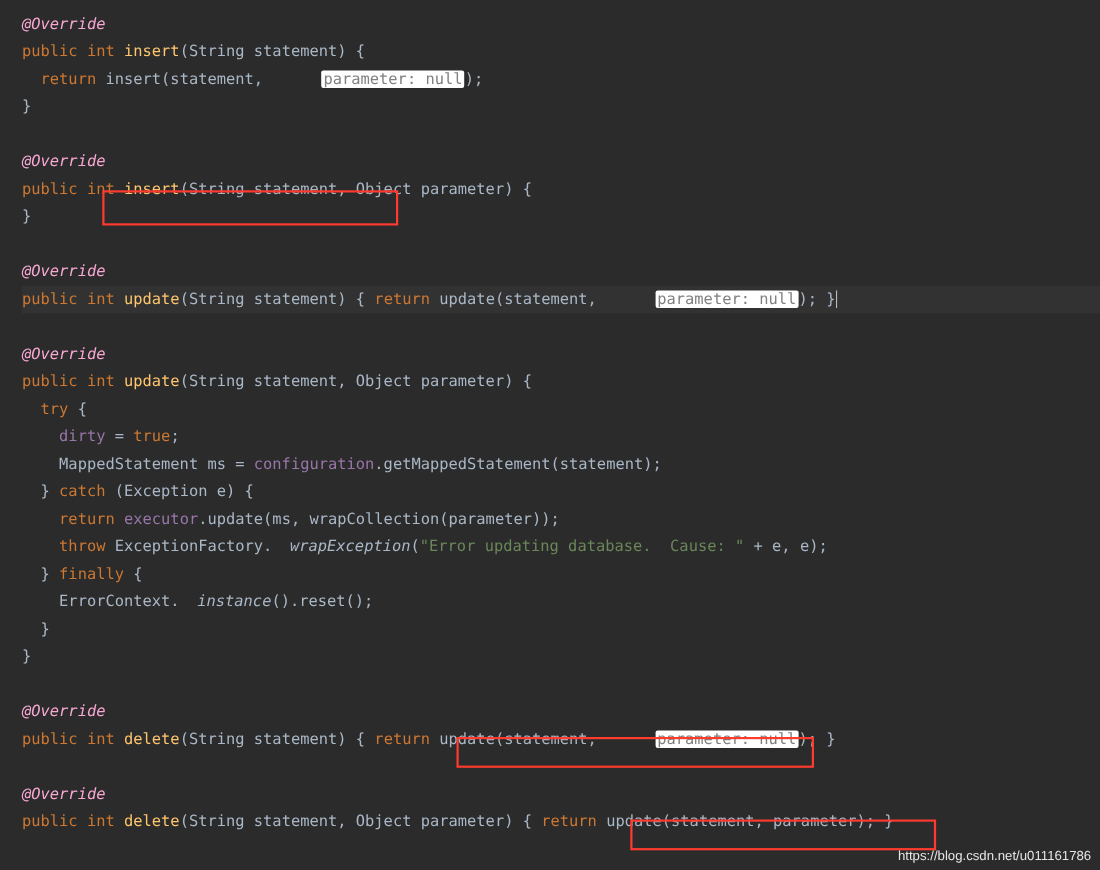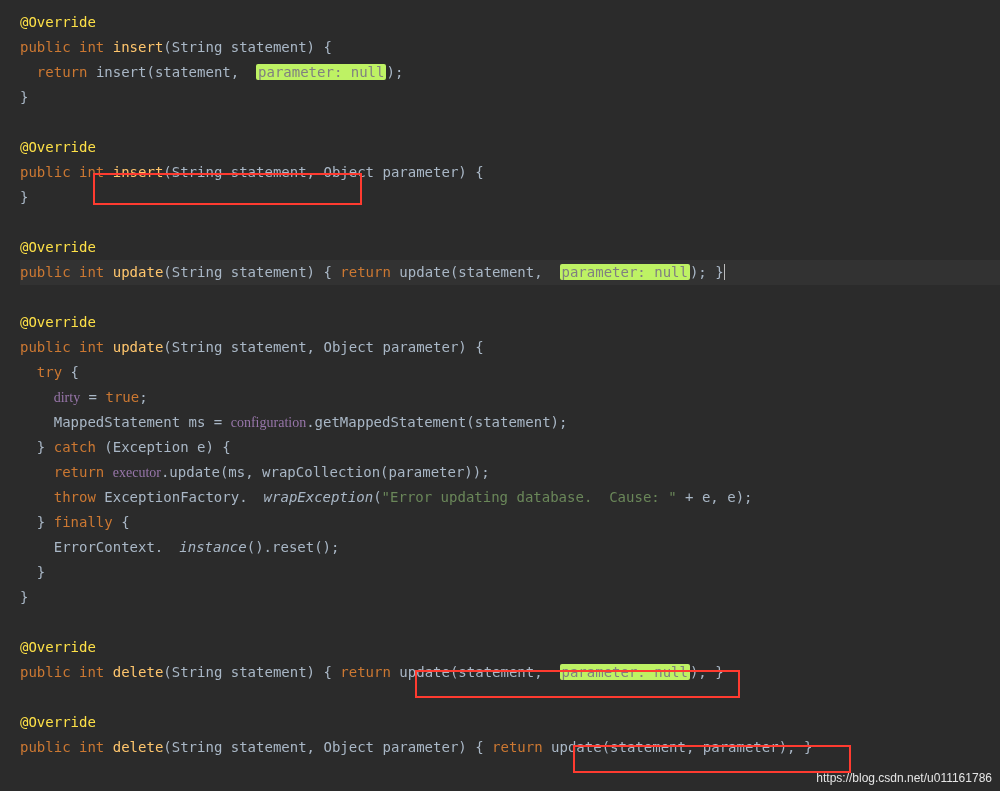--- a/index.html
+++ b/index.html
@@ -18,25 +18,25 @@
     line-height: 25px;
   }
   .line {
     white-space: pre;
     position: relative;
   }
   .line.highlighted {
     background: #323232;
   }
   .kw { color: #cc7832; }
-  .annotation { color: #fde047; }
+  .annotation { color: #f9a8d4; font-style: italic; }
   .method-decl { color: #ffc66d; }
   .string { color: #6a8759; }
-  .comment-hint { color: #808080; background: #bef264; border-radius:2px; padding:0 2px;}
-  .field { color: #9876aa; font-family: Liberation Serif, serif; }
+  .comment-hint { color: #808080; background: #ffffff; border-radius:2px; padding:0 2px;margin-left:36px;}
+  .field { color: #9876aa; }
   .static-call { font-style: italic; color:#a9b7c6;padding-left:16px;}
   .redbox {
     position: absolute;
     border: 2px solid #ff3b30;
     pointer-events: none;
     z-index: 5;
   }
   .watermark {
     position: absolute;
     bottom: 6px;

